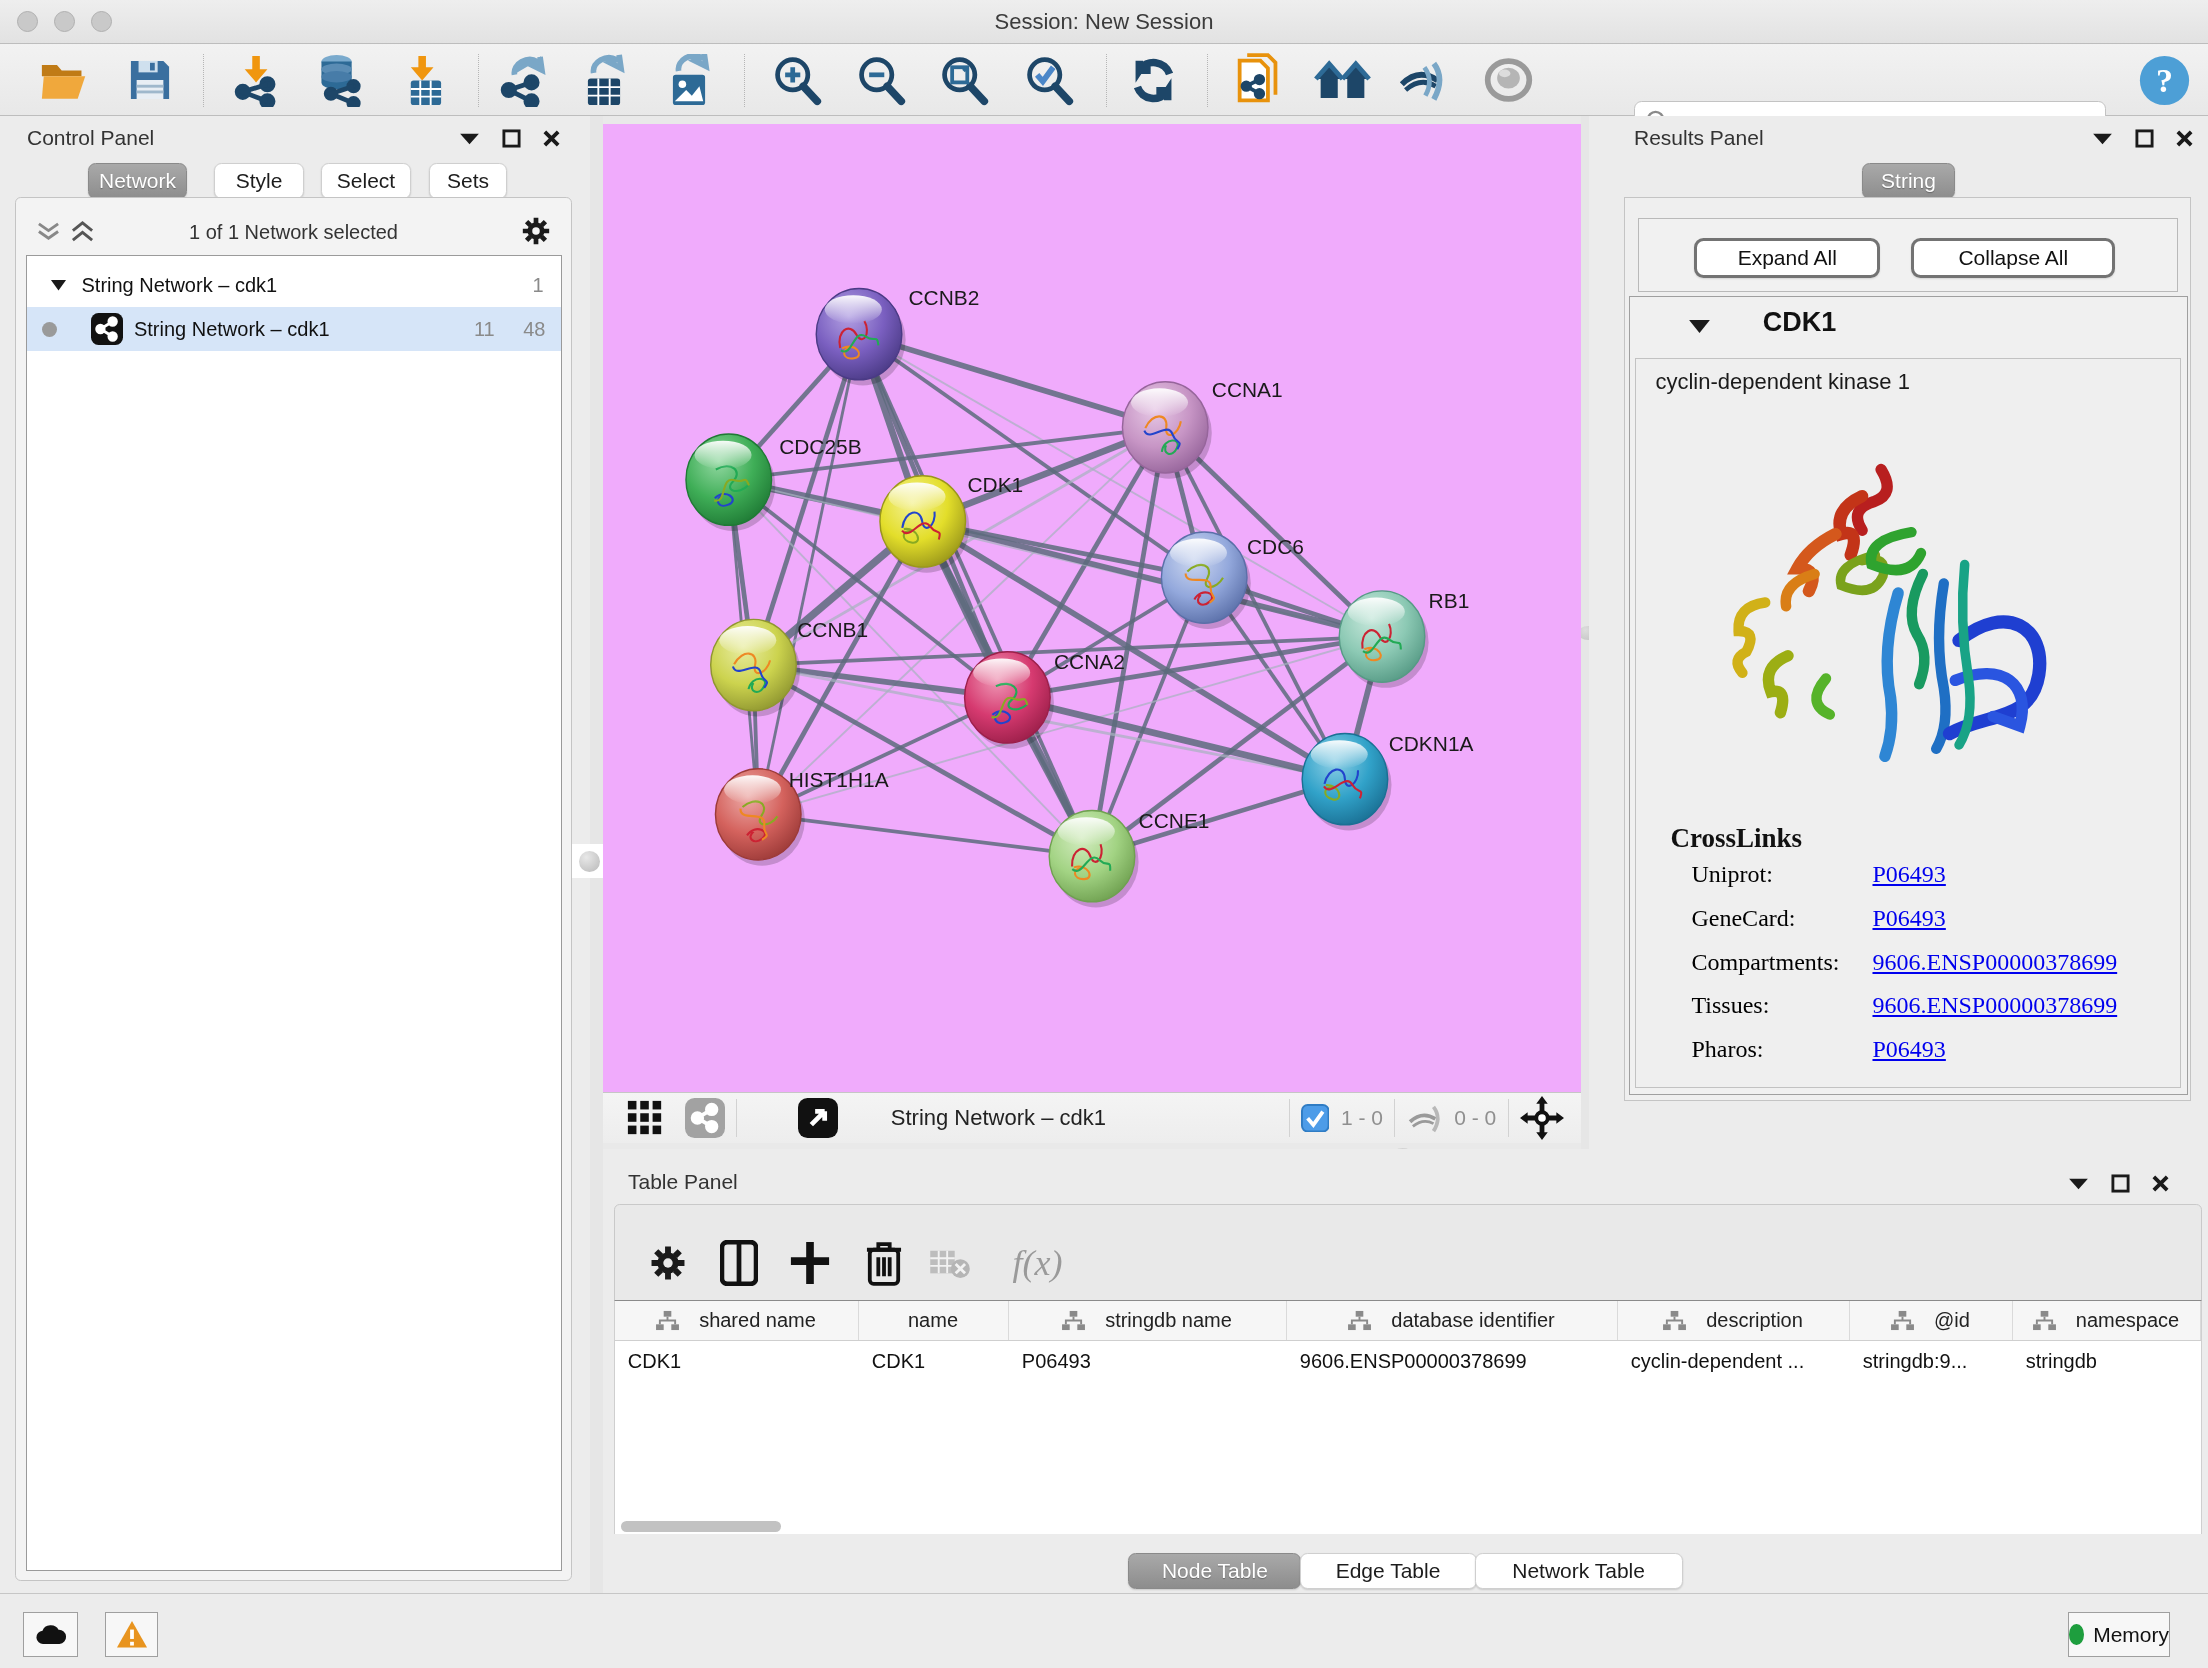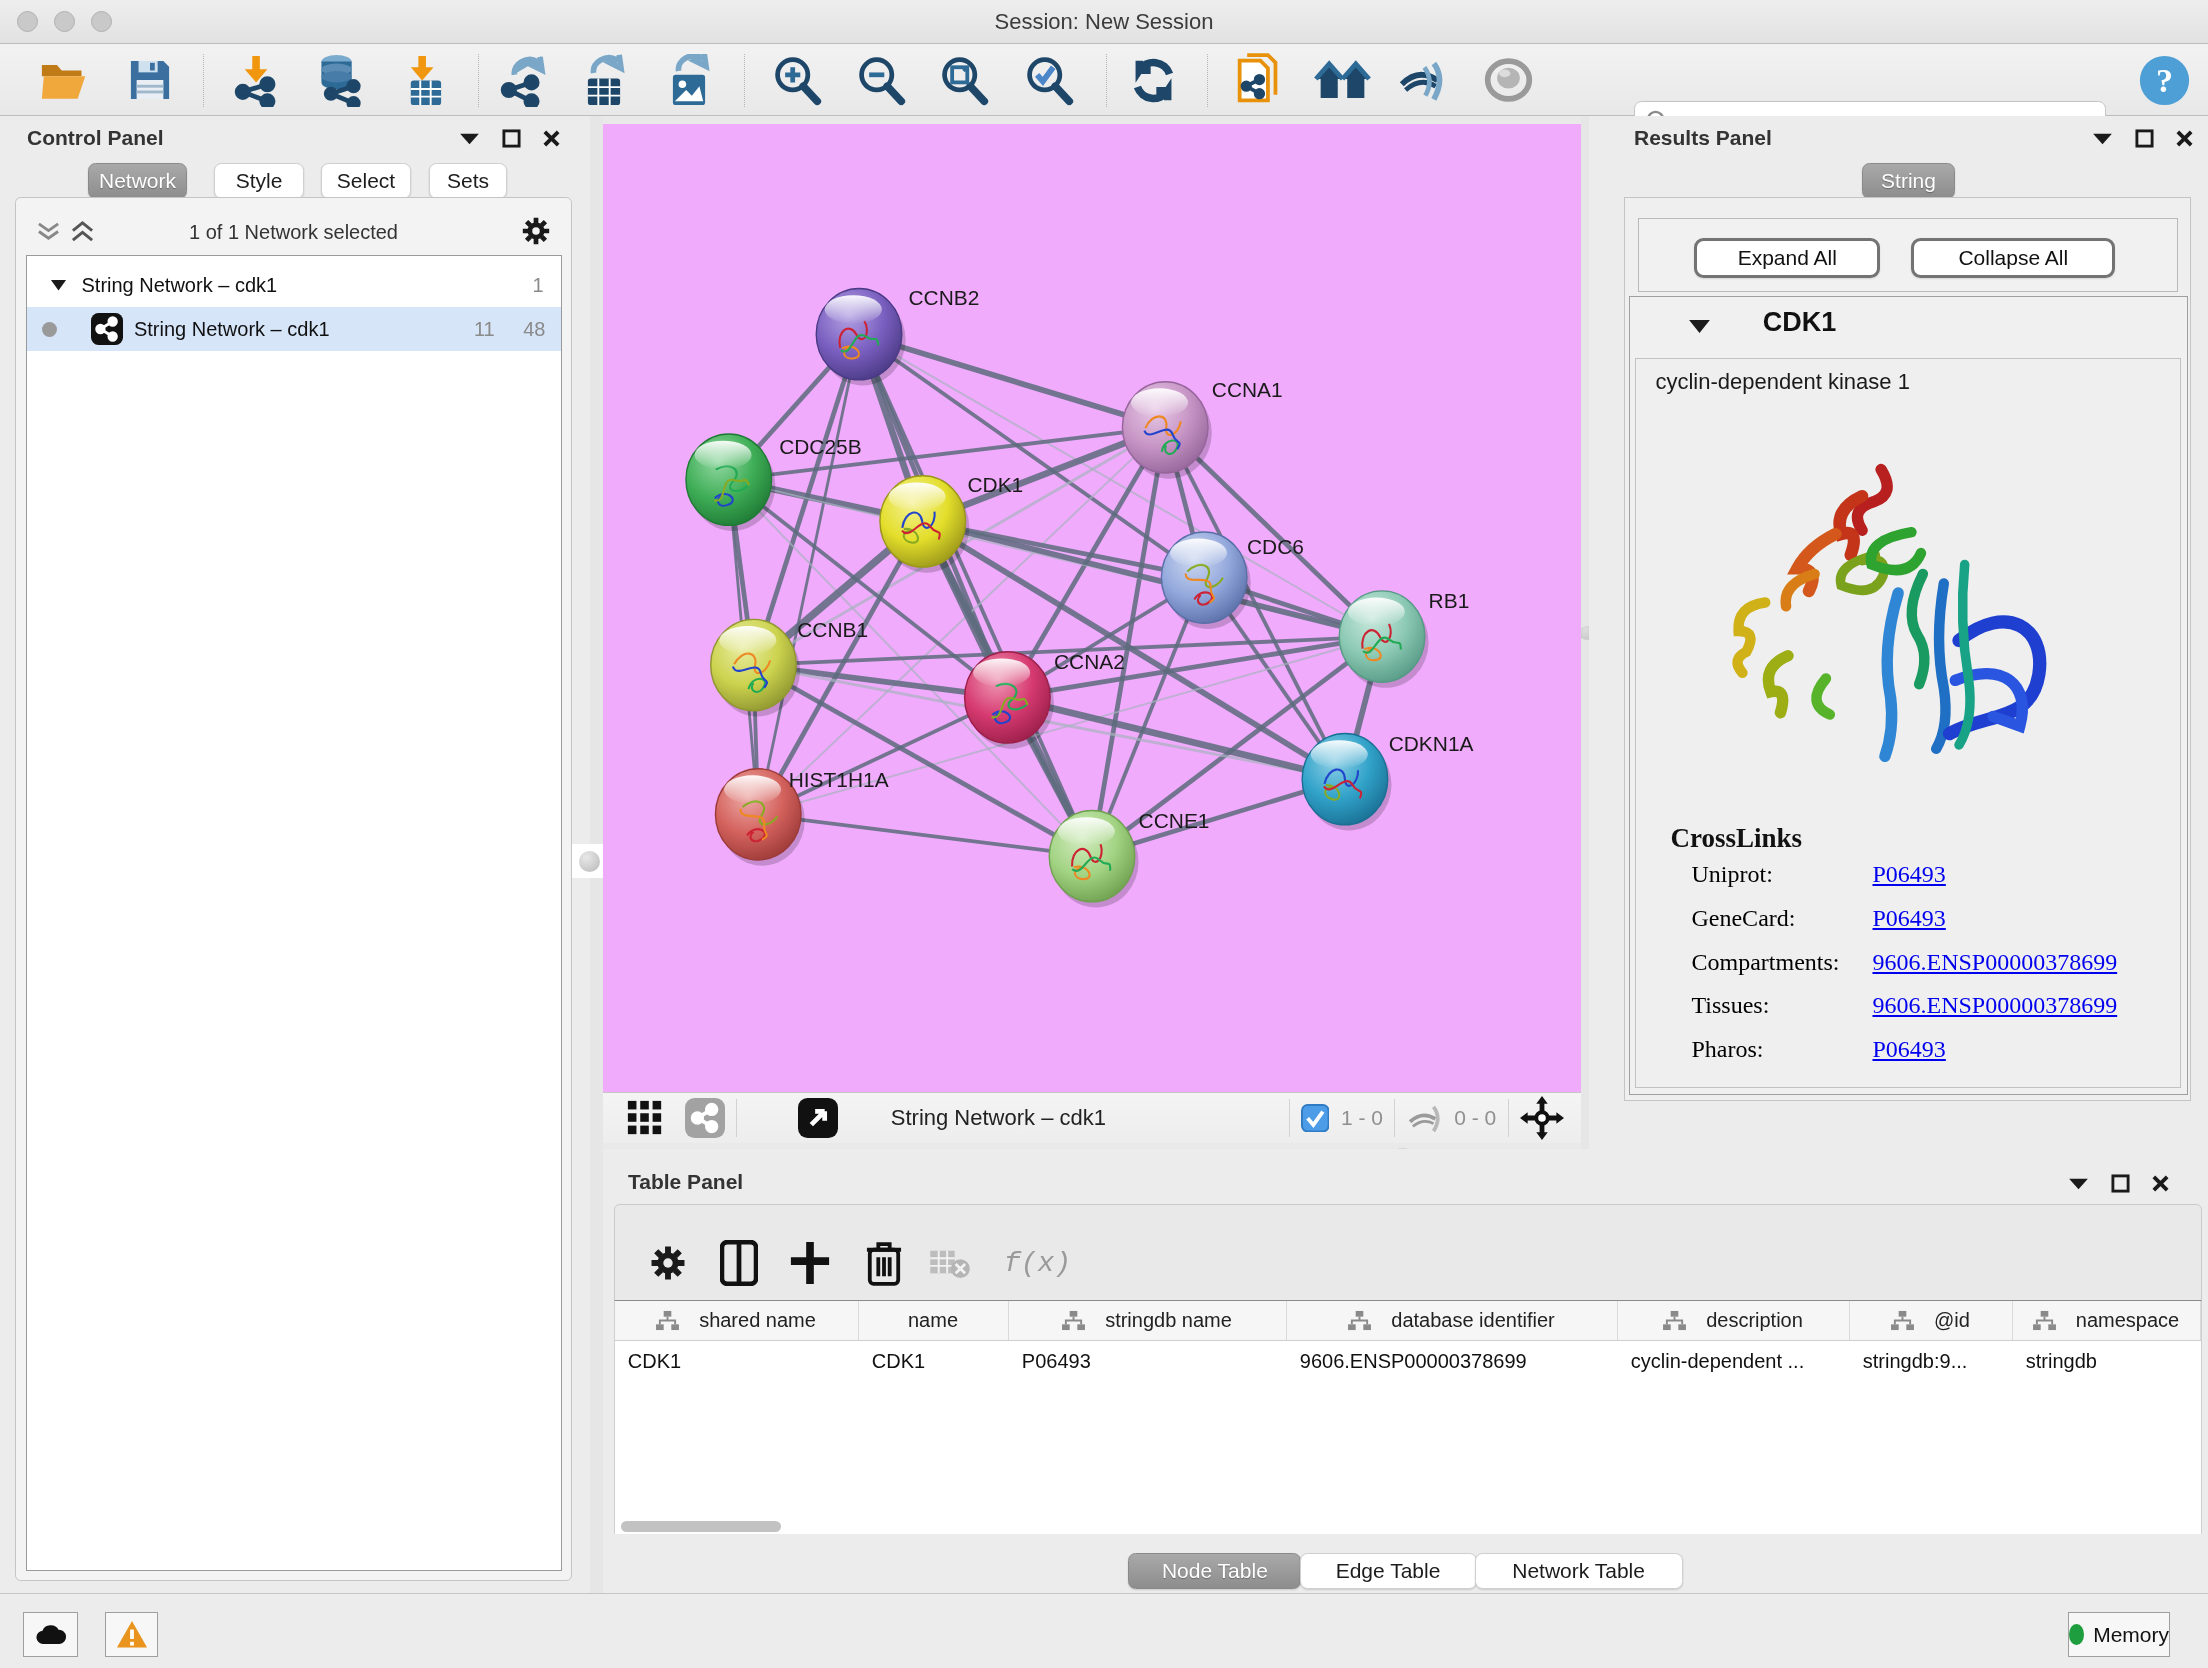--- a/index.html
+++ b/index.html
@@ -20,21 +20,21 @@
   .toolbar { left:0; top:44px; width:2208px; height:72px;
     background:linear-gradient(#f2f2f2,#e8e8e8); border-bottom:1px solid #bdbdbd; }
   .tb-icon { position:absolute; top:7.6px; width:57px; height:57px; display:flex;
     align-items:center; justify-content:center; }
   .tb-sep { position:absolute; top:9.5px; height:53px; border-left:1.9px dotted #b5b5b5; }
   .searchbox { position:absolute; left:1634px; top:57px; width:472px; height:40px;
     background:#fff; border:1px solid #c3c3c3; border-radius:7.6px;
     display:flex; align-items:center; padding-left:9.5px; }
 
   
-  .panel-title { font-size:21px; color:#333;font-weight:bold; }
+  .panel-title { font-size:21px; color:#333; }
   .panel-ctl { display:flex; gap:21px; align-items:center; }
   .tab { display:inline-block; border-radius:7.6px; background:#fff; color:#1c1c1c;
     border:1px solid #cfcfcf; box-shadow:0 1px 1.9px rgba(0,0,0,.15);
     font-size:21px; text-align:center; padding:4.8px 0; }
   .tab.sel { background:linear-gradient(#a9a9a9,#8d8d8d); color:#fff;
     border-color:#8a8a8a; text-shadow:0 1px 1px rgba(0,0,0,.3); }
 
   
   .control-panel { left:0; top:116px; width:590px; height:1477px; background:#ececec; }
   .cp-box { position:absolute; left:15px; top:81px; width:557px; height:1384px;
@@ -732,21 +732,21 @@
         <svg width="42" height="32" viewBox="0 0 44 34" opacity="0.45">
             <rect x="1" y="4" width="26" height="24" fill="#8a8a8a"></rect>
             <g stroke="#fff" stroke-width="2">
               <path d="M1 12 h26 M1 20 h26 M10 4 v24 M19 4 v24"></path>
             </g>
             <circle cx="33" cy="23" r="10" fill="#777"></circle>
             <path d="M28 18 l10 10 M38 18 l-10 10" stroke="#fff" stroke-width="3"></path>
           </svg>
       </div>
       <div class="tp-ticon" style="left:380px;width:86px">
-        <span style="font-family:Liberation Mono, monospace;font-style:italic;font-size:28px;color:#9a9a9a">f(x)</span>
+        <span style="font-family:Liberation Serif, serif;font-style:italic;font-size:36px;color:#9a9a9a">f(x)</span>
       </div>
     </div>
 
     <div class="tbl">
       <div class="tbl-head" id="tbl-head">
           <div class="th" style="width: 244px;">
             <svg width="23" height="21" viewBox="0 0 24 22">
               <rect x="8" y="1" width="8" height="6" fill="#8a8a8a"></rect>
               <path d="M12 7 v4 M4 15 v-4 h16 v4" stroke="#8a8a8a" stroke-width="2" fill="none"></path>
               <rect x="0" y="15" width="8" height="6" fill="#8a8a8a"></rect>

